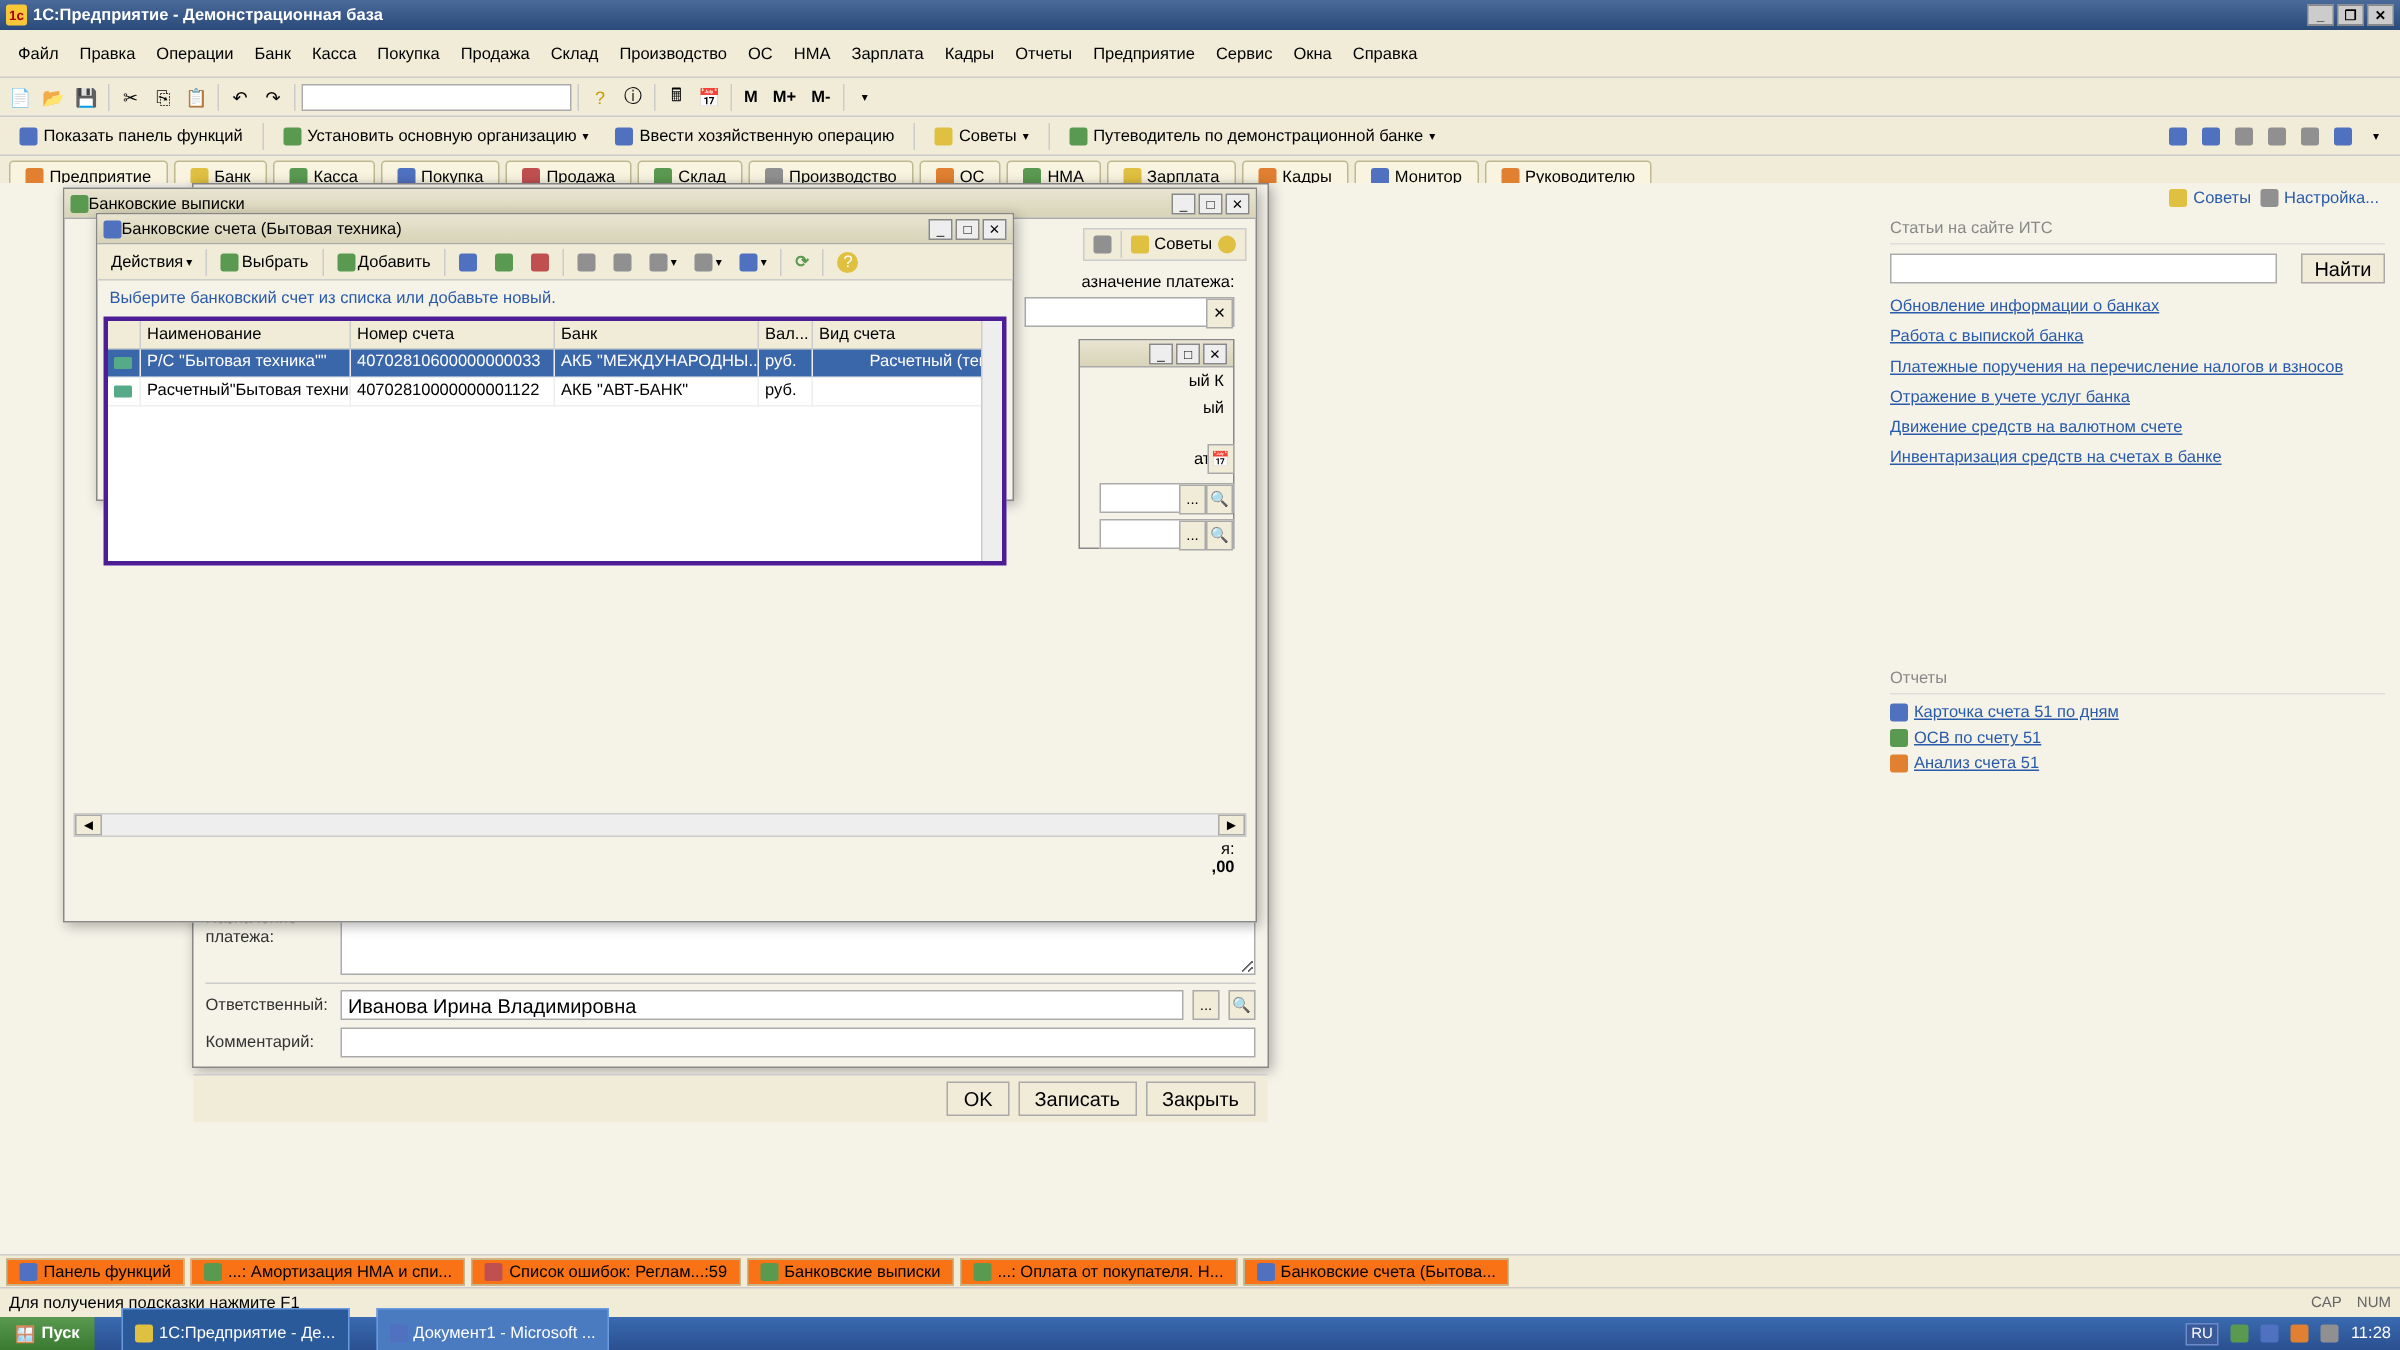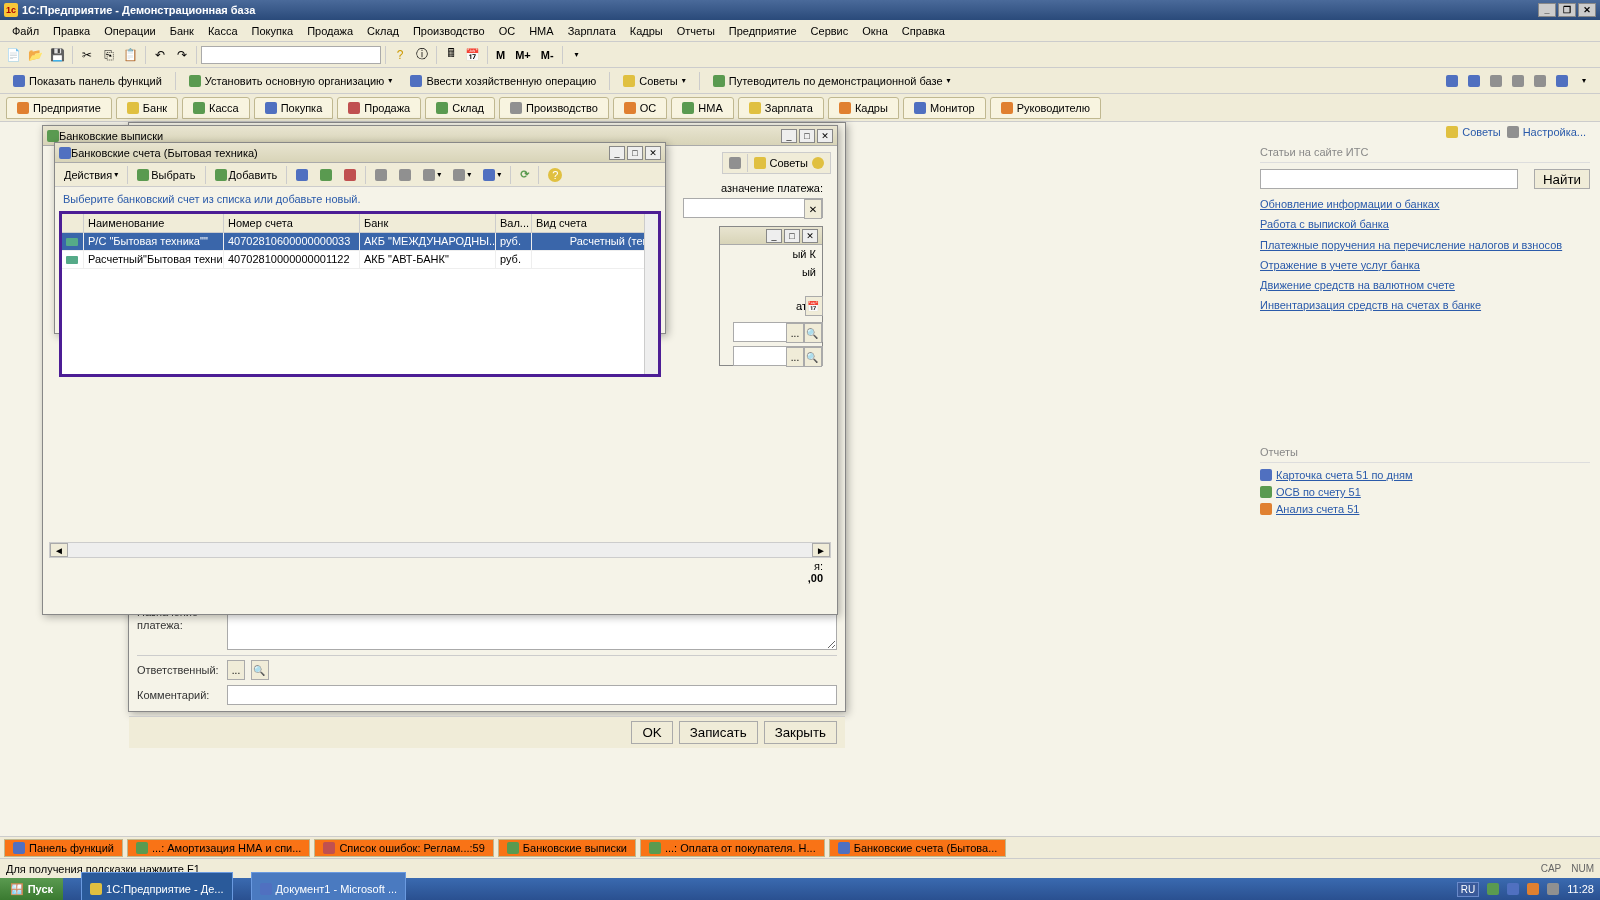--- a/index.html
+++ b/index.html
@@ -3,21 +3,21 @@
 <meta charset="utf-8">
 <style>
   * { box-sizing: border-box; margin: 0; padding: 0; }
   body { font-family: Tahoma, Arial, sans-serif; font-size: 11px; background: #f5f3e8; overflow: hidden; width: 1600px; height: 900px; position: relative; }
   
   .titlebar { background: linear-gradient(#4a6a9a, #2a4a7a); color: #fff; height: 20px; display: flex; align-items: center; padding: 0 4px; font-size: 11px; font-weight: bold; }
   .titlebar .icon { width: 14px; height: 14px; background: #f9c838; border-radius: 2px; margin-right: 4px; display:inline-flex;align-items:center;justify-content:center;color:#a00;font-weight:bold;font-size:9px;}
   .winbtns { margin-left: auto; display: flex; gap: 2px; }
   .winbtn { width: 18px; height: 14px; background: #ccc; border: 1px solid #888; font-size: 9px; display: flex; align-items:center; justify-content:center; cursor:pointer; color:#000;}
   
-  .menubar { background: #f0ecd8; height: 22px; display: flex; align-items: center; padding: 2px 6px; border-bottom: 1px solid #ccc; gap: 2px;}
+  .menubar { background: #f0ecd8; height: 32px; display: flex; align-items: center; padding: 2px 6px; border-bottom: 1px solid #ccc; gap: 2px;}
   .menuitem { padding: 2px 6px; cursor: pointer; }
   
   .toolbar { background: #f0ecd8; height: 26px; display: flex; align-items: center; padding: 2px 4px; border-bottom: 1px solid #ccc; gap: 2px;}
   .tbtn { width: 20px; height: 20px; border: 1px solid transparent; display:flex; align-items:center; justify-content:center; cursor:pointer; font-size:12px;}
   .sep { width:1px; height:18px; background:#ccc; margin:0 2px;}
   .searchbox { width:180px; height:18px; border:1px solid #aaa; background:#fff;}
   .mbtn { padding:2px 4px; font-weight:bold; cursor:pointer;}
   
   .actionbar { background: #f0ecd8; height: 26px; display: flex; align-items: center; padding: 2px 6px; border-bottom: 1px solid #ccc; gap: 4px;}
   .actbtn { display:flex; align-items:center; gap:4px; padding:2px 6px; border:1px solid transparent; cursor:pointer; height:20px;}
@@ -171,21 +171,21 @@
       <span>Ввести хозяйственную операцию</span>
     </div>
   <div class="sep"></div>
   <div class="actbtn dropdown-arrow">
       <span class="ico-sq ico-yellow"></span>
       <span>Советы</span>
     </div>
   <div class="sep"></div>
   <div class="actbtn dropdown-arrow">
       <span class="ico-sq ico-green"></span>
-      <span>Путеводитель по демонстрационной базе</span>
+      <span>Путеводитель по демонстрационной банке</span>
     </div>
   <div class="rightactions">
     <div class="tbtn">
         <span class="ico-sq ico-blue"></span>
       </div>
     <div class="tbtn">
         <span class="ico-sq ico-blue"></span>
       </div>
     <div class="tbtn">
         <span class="ico-sq ico-gray"></span>
@@ -348,20 +348,21 @@
           <span class="fbtn">✕</span>
         </div>
       <div style="height:1px; background:#ccc; margin:4px 0;"></div>
       <div class="frow" style="align-items:flex-start;">
           <span class="flabel" style="line-height:1.1;">Назначение платежа:</span>
           <textarea class="ftext" style=""></textarea>
         </div>
       <div style="height:1px; background:#ccc; margin:4px 0;"></div>
       <div class="frow">
           <span class="flabel">Ответственный:</span>
+          <input class="finput" style="flex: 1 1 0%;" value="Иванова Ирина Владимировна">
           <span class="fbtn">...</span>
           <span class="fbtn">🔍</span>
         </div>
       <div class="frow">
           <span class="flabel">Комментарий:</span>
           <input class="finput" style="flex: 1 1 0%;">
         </div>
     </div>
     <div class="win-footer">
       <button class="fobtn primary">OK</button>
@@ -426,21 +427,21 @@
       <span class="fbtn" style="height:14px;">◄</span>
       <span style="flex:1;"></span>
       <span class="fbtn" style="height:14px;">►</span>
     </div>
     <div style="position:absolute; right:14px; bottom:30px; text-align:right;">
       <span>я:</span><br>
       <b>,00</b>
     </div>
   </div>
 
-  <div class="win" style="left:54px; top:20px; width:612px; height:192px;">
+  <div class="win" style="left:64px; top:20px; width:612px; height:192px;">
     <div class="win-title">
       <span class="ico-sq ico-blue"></span>
       <span class="txt">Банковские счета (Бытовая техника)</span>
       <div class="win-ctrl">
         <div class="wbtn">_</div>
         <div class="wbtn">□</div>
         <div class="wbtn">✕</div>
       </div>
     </div>
     <div class="win-toolbar">

